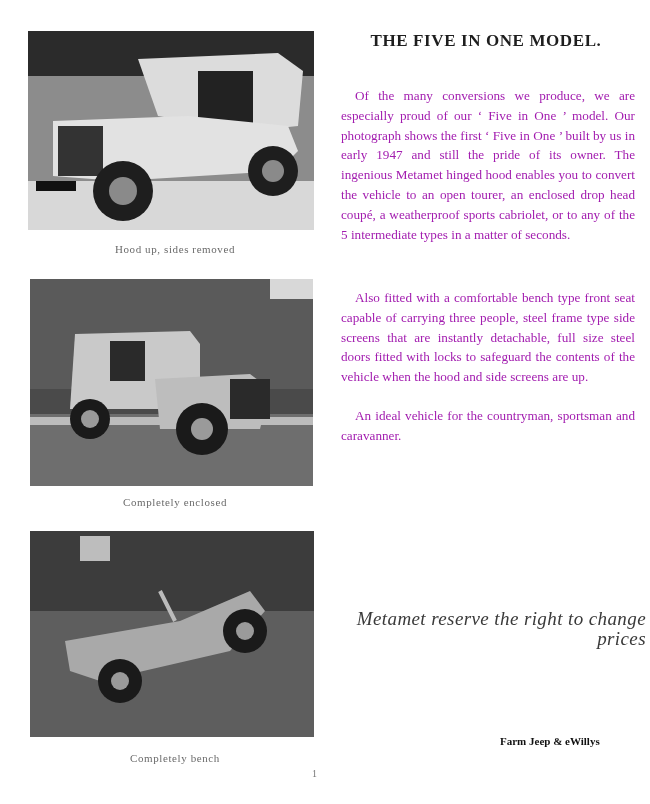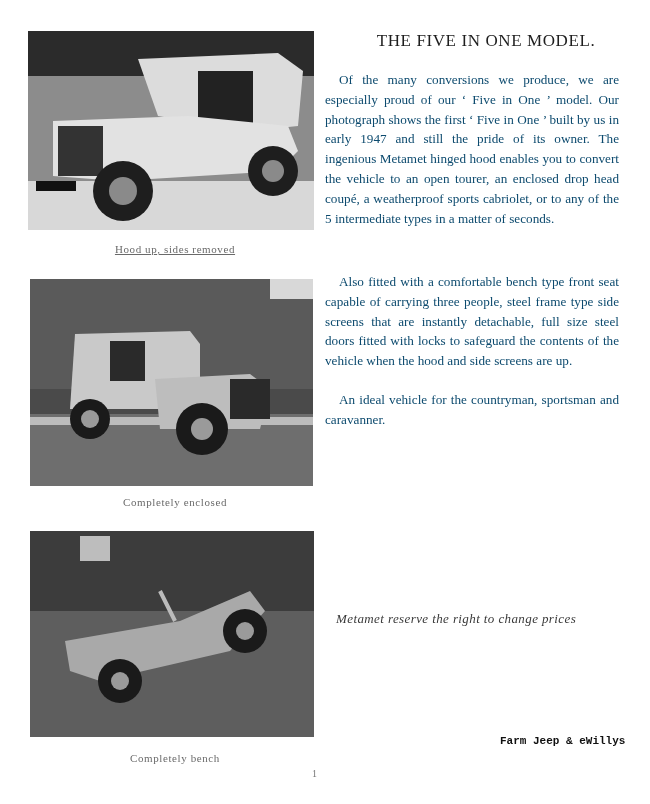--- a/index.html
+++ b/index.html
@@ -10,34 +10,34 @@
     .photo {
       position: absolute; overflow: hidden; background: #6e6e6e;
     }
     .photo svg { width: 100%; height: 100%; display: block; }
     .caption {
       position: absolute; left: 20px; width: 310px; text-align: center;
       font-size: 11px; color: #6a6a6a; letter-spacing: 0.6px;
     }
     .heading {
       position: absolute; left: 336px; width: 300px; top: 31px; text-align: center;
-      font-weight: normal; font-size: 17px; letter-spacing: 0.6px; color: #1e1e1e;
+      font-weight: bold; font-size: 17px; letter-spacing: 0.6px; color: #1e1e1e;
     }
     .para {
       position: absolute; left: 325px; width: 294px;
-      font-size: 13.2px; line-height: 19.8px; text-align: justify; color: #0c4a6e;
-      text-indent: 14px; margin: 0;
+      font-size: 13.2px; line-height: 19.8px; text-align: justify; color: #a21caf;
+      text-indent: 14px; margin: 16px;
     }
     .notice {
-      position: absolute; left: 336px; width: 310px; top: 609px; text-align: left;
-      font-style: italic; font-size: 13px; line-height: 20px; color: #3a3a3a; letter-spacing: 0.4px;
+      position: absolute; left: 336px; width: 310px; top: 609px; text-align: right;
+      font-style: italic; font-size: 19px; line-height: 20px; color: #3a3a3a; letter-spacing: 0.4px;
     }
     .credit {
       position: absolute; left: 500px; top: 735px;
-      font-family: Liberation Mono, monospace; font-weight: bold; font-size: 11px; color: #111;
+      font-family: Liberation Serif, serif; font-weight: bold; font-size: 11px; color: #111;
     }
     .page-number {
       position: absolute; left: 312px; top: 768px; font-size: 10px; color: #777;
     }
   </style>
 </head>
 <body>
 
 <div class="photo" style="left:28px; top:31px; width:286px; height:199px;">
   <svg viewBox="0 0 286 199">
@@ -51,21 +51,21 @@
     <polygon points="25,90 160,85 260,95 270,120 250,140 90,150 25,145" fill="#e2e2e2"></polygon>
     <rect x="30" y="95" width="45" height="50" fill="#333"></rect>
 
     <circle cx="95" cy="160" r="30" fill="#1e1e1e"></circle>
     <circle cx="95" cy="160" r="14" fill="#8a8a8a"></circle>
     <circle cx="245" cy="140" r="25" fill="#1e1e1e"></circle>
     <circle cx="245" cy="140" r="11" fill="#8a8a8a"></circle>
     <rect x="8" y="150" width="40" height="10" fill="#111"></rect>
   </svg>
 </div>
-<div class="caption" style="top:243px;text-decoration:underline;">Hood up, sides removed</div>
+<div class="caption" style="top:243px;">Hood up, sides removed</div>
 
 <div class="photo" style="left:30px; top:279px; width:283px; height:207px;">
   <svg viewBox="0 0 283 207">
     <rect x="0" y="0" width="283" height="207" fill="#4a4a4a"></rect>
     <rect x="0" y="0" width="283" height="110" fill="#5a5a5a"></rect>
     <rect x="240" y="0" width="43" height="20" fill="#d8d8d8"></rect>
     <rect x="0" y="135" width="283" height="72" fill="#6e6e6e"></rect>
     <rect x="0" y="138" width="283" height="8" fill="#bcbcbc"></rect>
 
     <polygon points="45,55 160,52 170,65 170,130 40,130" fill="#c9c9c9"></polygon>

